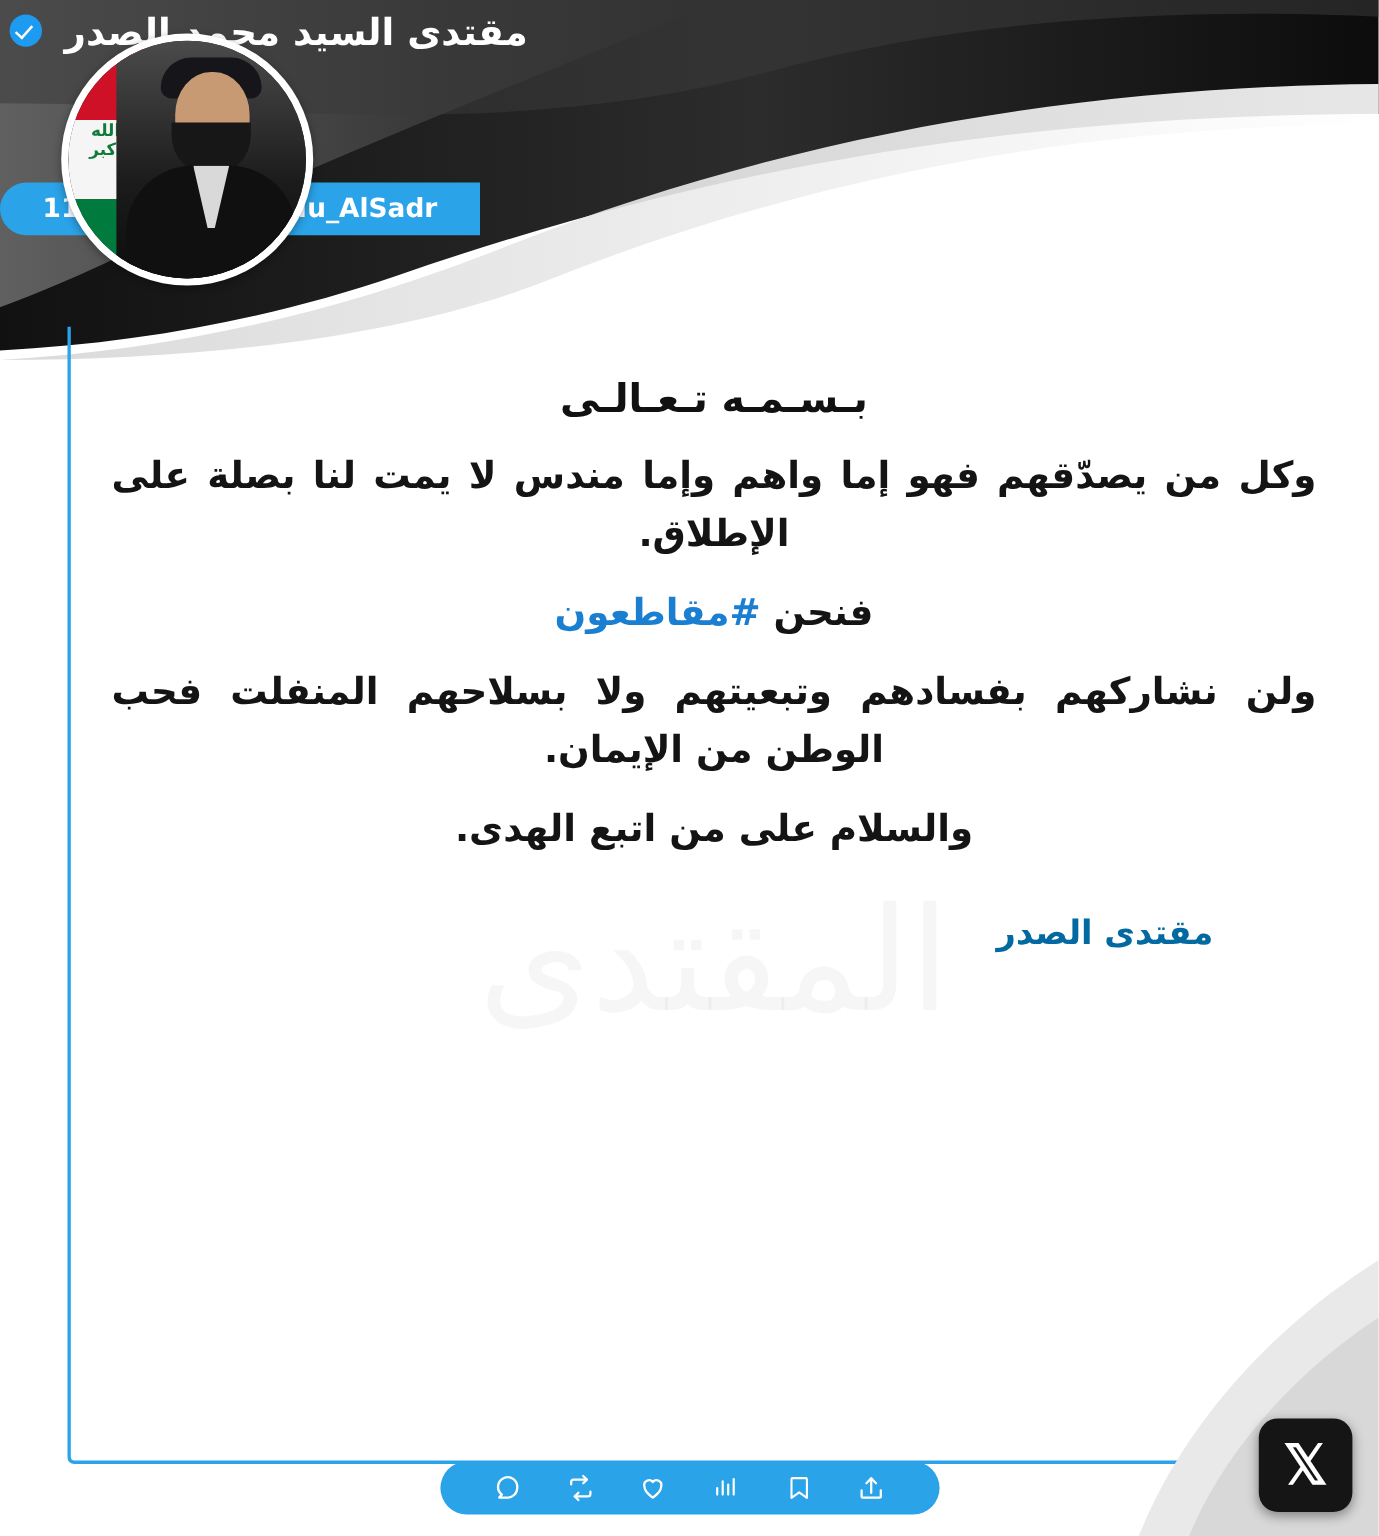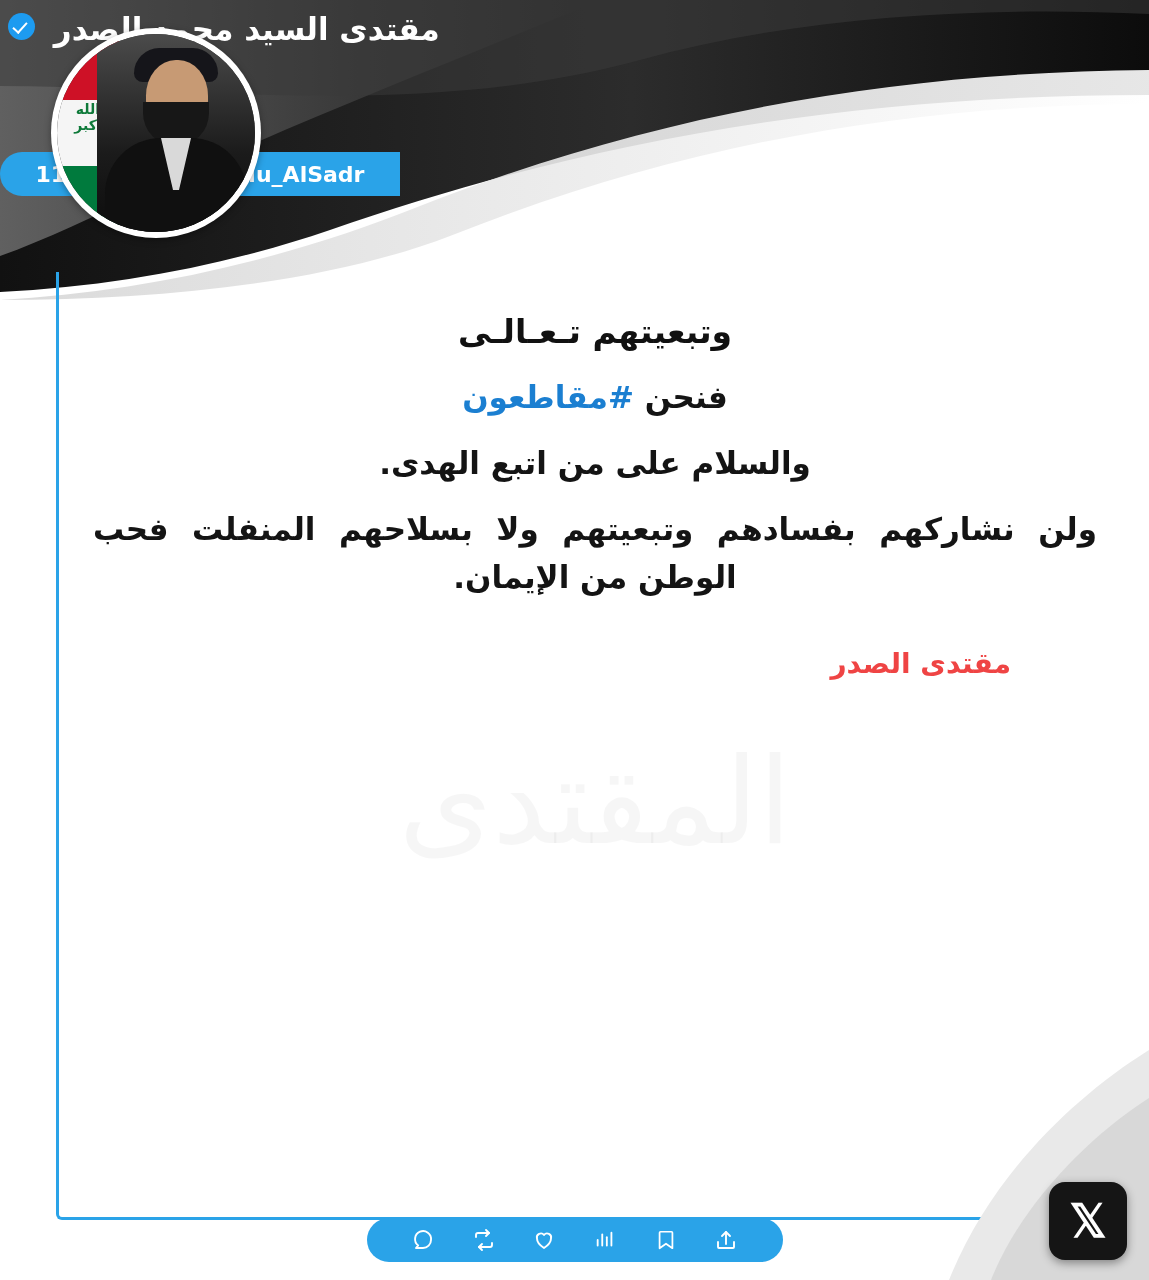--- a/index.html
+++ b/index.html
@@ -213,21 +213,21 @@
     text-align: justify;
     text-align-last: center;
     font-weight: 600;
   }
   p.para.center { text-align: right; text-align-last: center; }
   .hashtag { color: #1b7fd1; }
   .signature {
     margin-top: 46px;
     font-size: 28px;
     font-weight: 600;
-    color: #ef4444;
+    color: #0369a1;
     text-align: right;
     padding-right: 86px;
   }
 
   
   .action-bar {
     position: absolute;
     bottom: 18px; left: 50%;
     transform: translateX(-50%);
     width: 416px; height: 44px;
@@ -328,29 +328,30 @@
   </div>
 
   <div class="meta-pill">
     <span>11/11/2025</span>
     <span>@Mu_AlSadr</span>
   </div>
 
   <div class="content">
     <div class="watermark">المقتدى</div>
 
-    <div class="basmala">وتبعيتهم تـعـالـى</div>
-
+    <div class="basmala">بـسـمـه تـعـالـى</div>
+
+    <p class="para">وكل من يصدّقهم فهو إما واهم وإما مندس لا يمت لنا بصلة على الإطلاق.</p>
 
     <p class="para center">
       <span>فنحن </span><span class="hashtag">#مقاطعون</span>
     </p>
 
+    <p class="para">ولن نشاركهم بفسادهم وتبعيتهم ولا بسلاحهم المنفلت فحب الوطن من الإيمان.</p>
     <p class="para center">والسلام على من اتبع الهدى.</p>
-    <p class="para">ولن نشاركهم بفسادهم وتبعيتهم ولا بسلاحهم المنفلت فحب الوطن من الإيمان.</p>
 
     <div class="signature">مقتدى الصدر</div>
   </div>
 
   <div class="action-bar">
     <div class="act">
       <svg width="24" height="24" viewBox="0 0 24 24" fill="none" stroke="#fff" stroke-width="1.9" stroke-linecap="round" stroke-linejoin="round">
         <path d="M12 16V4"></path>
           <path d="M8 8l4-4 4 4"></path>
           <path d="M4 14v5a1 1 0 001 1h14a1 1 0 001-1v-5"></path>

